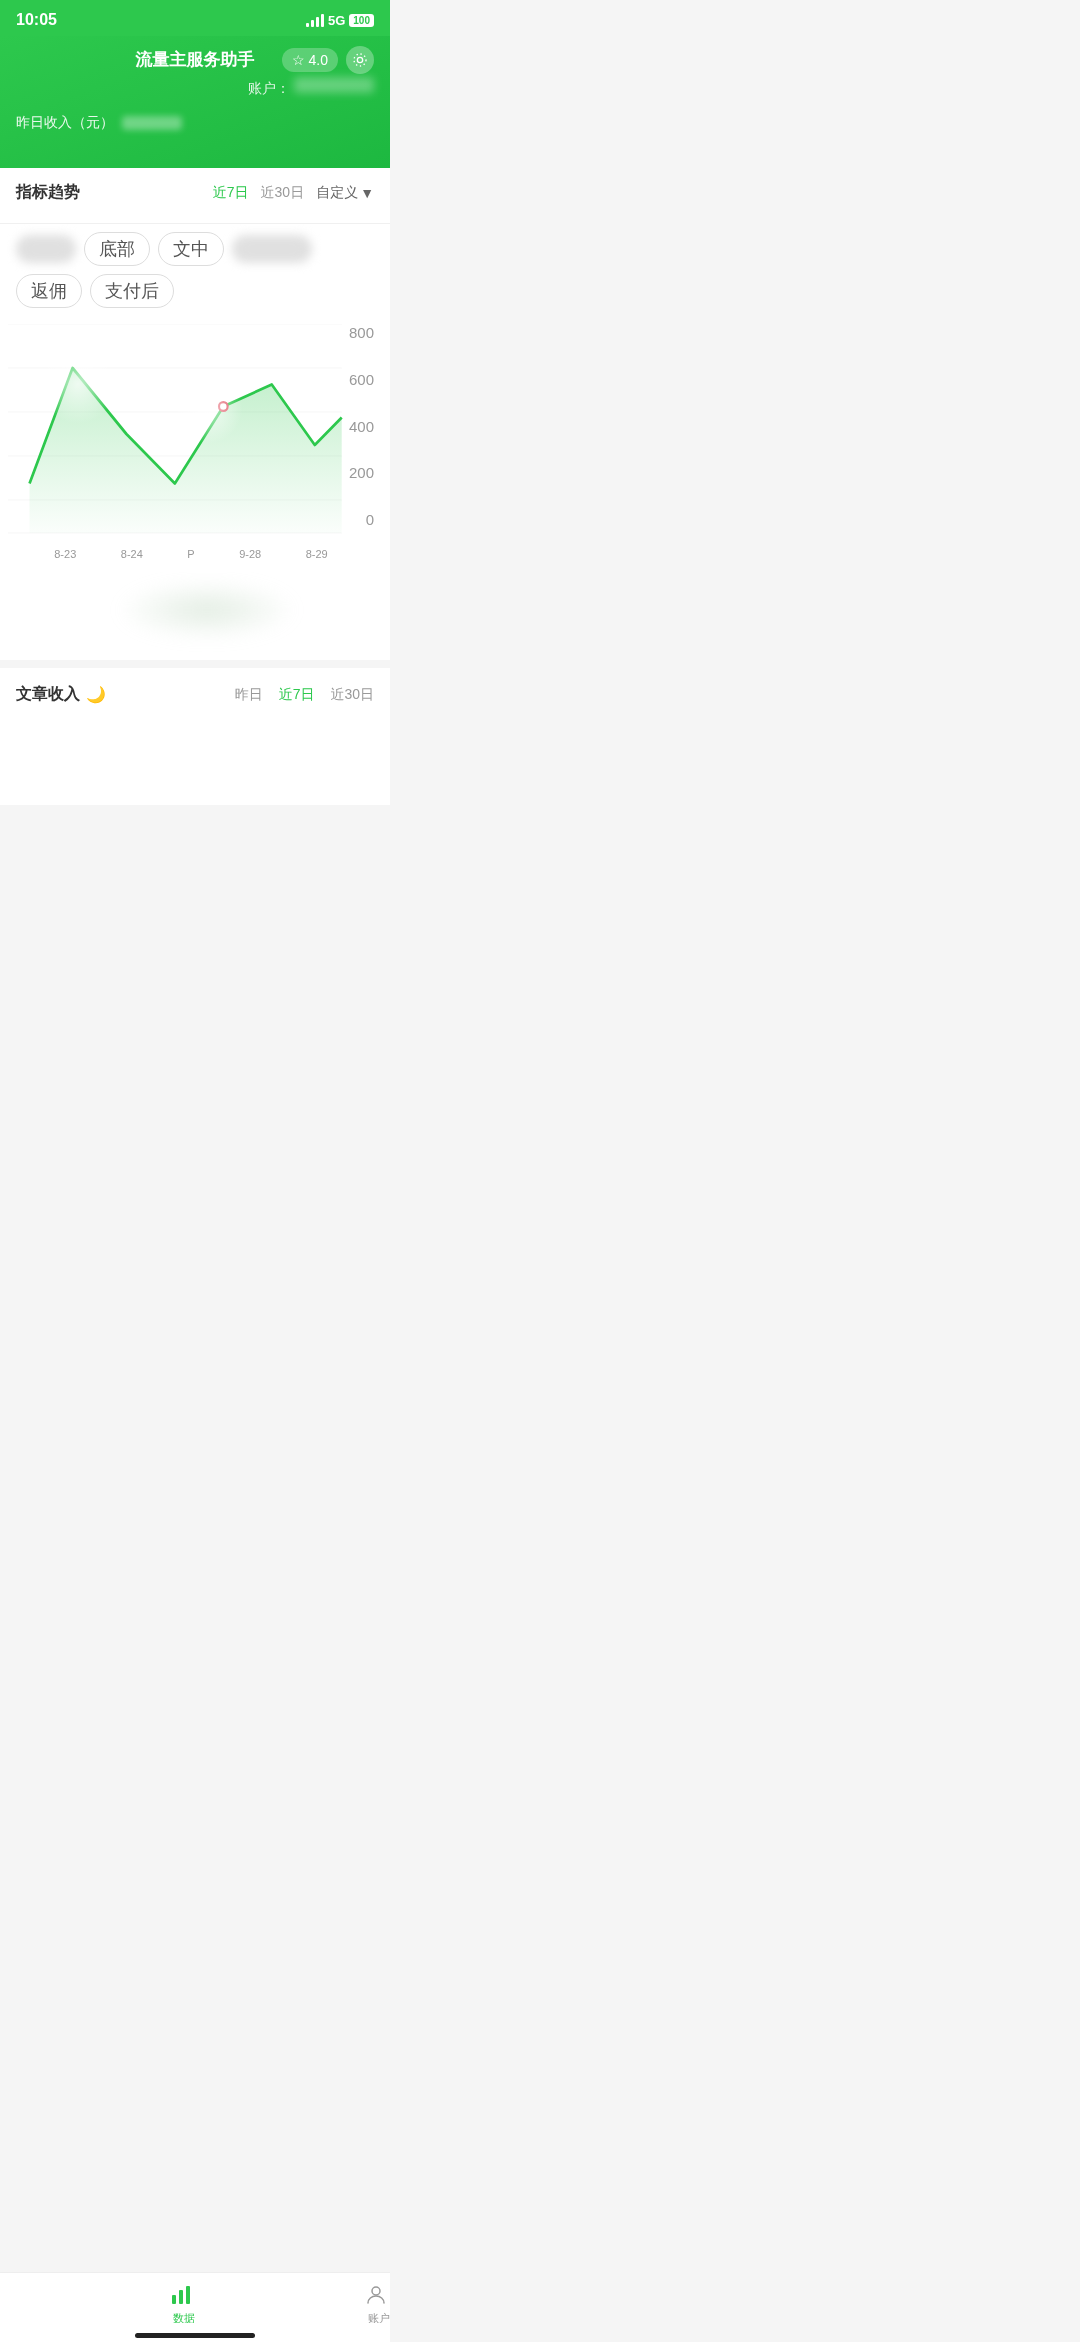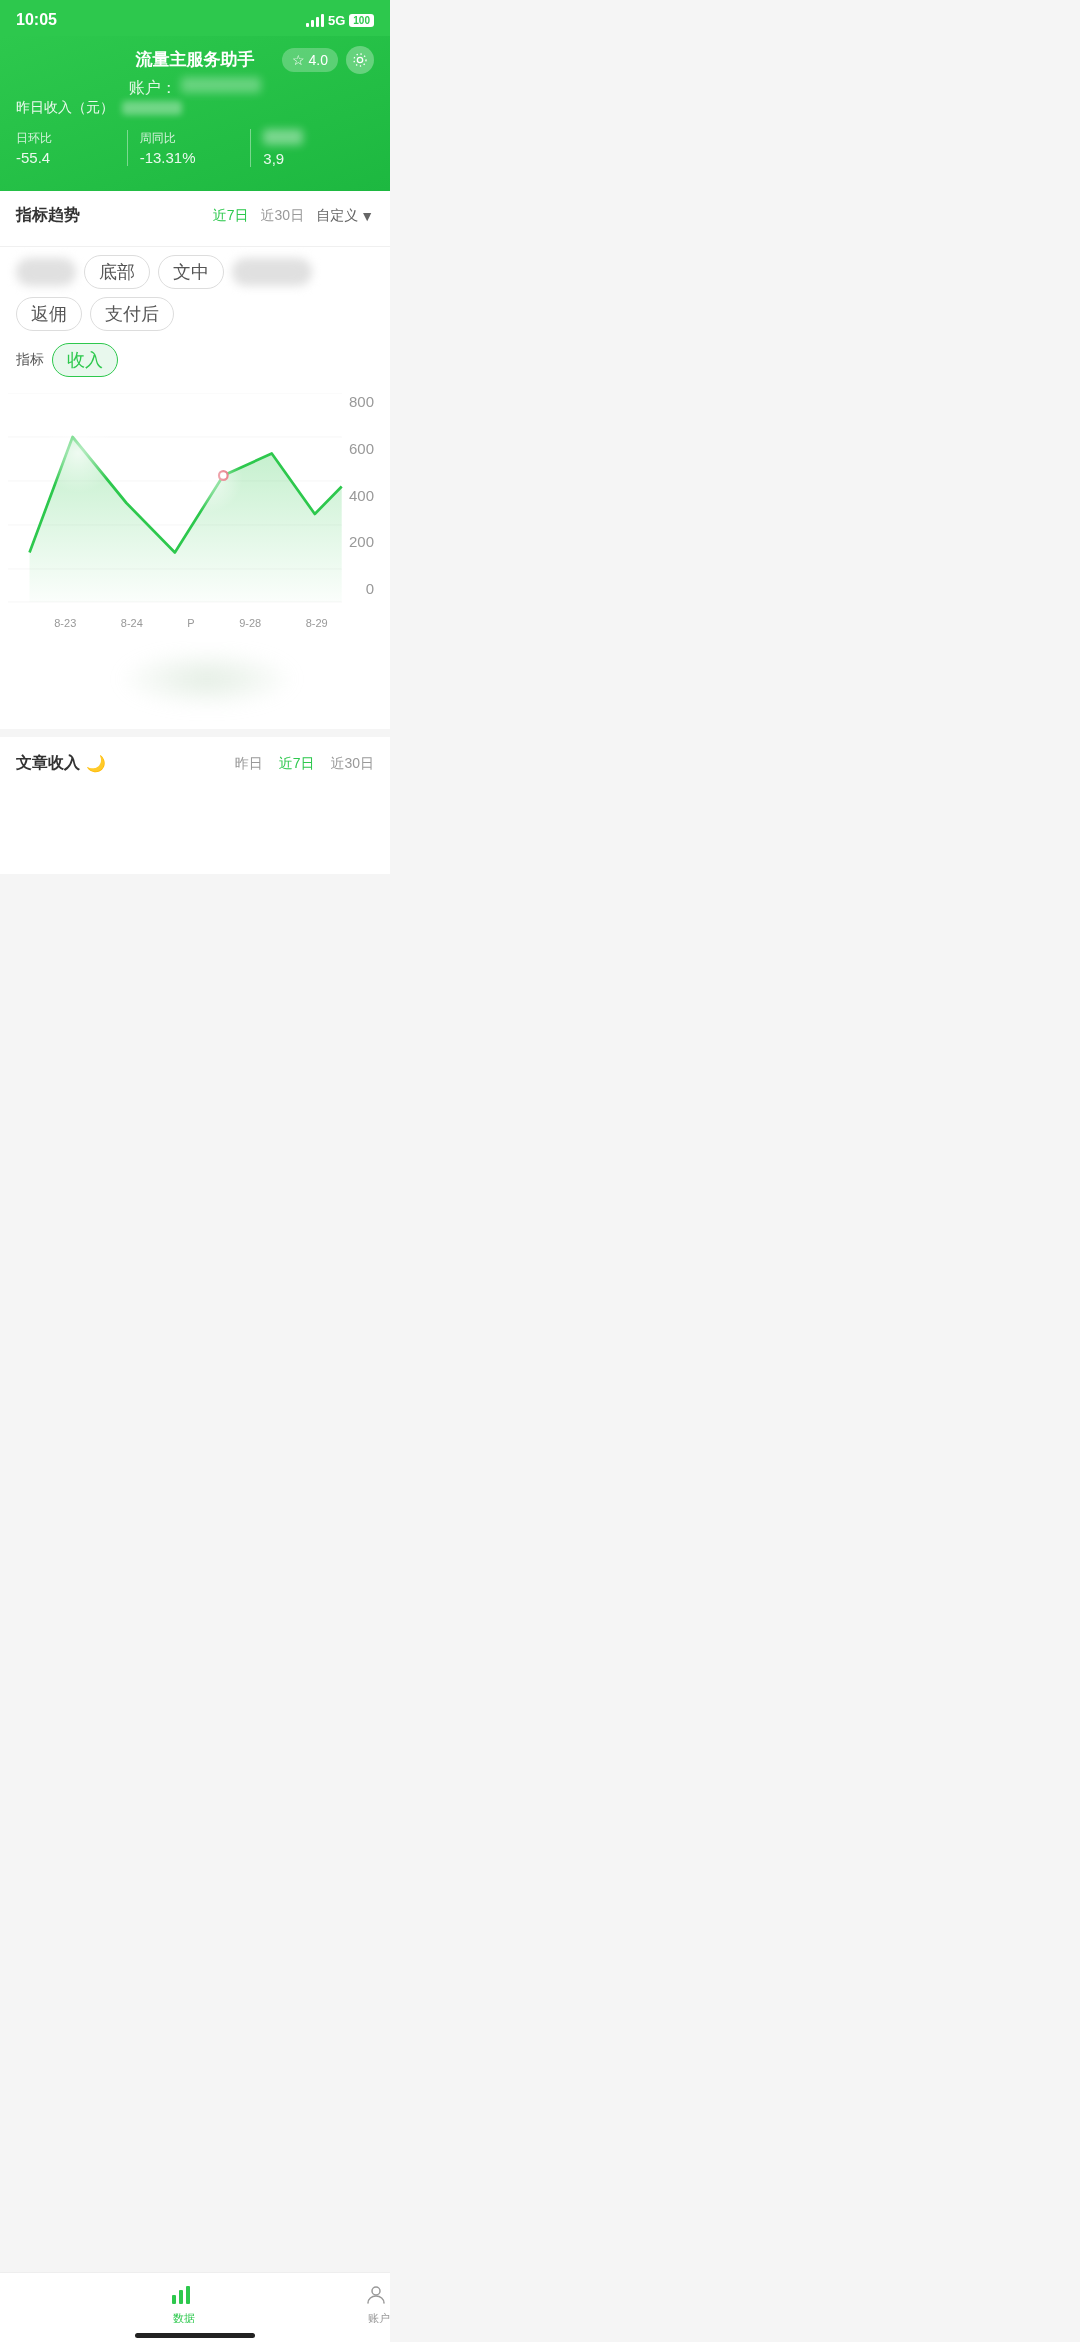--- a/index.html
+++ b/index.html
@@ -96,24 +96,24 @@
     .rating-dot {
       width: 28px;
       height: 28px;
       border-radius: 50%;
       background: rgba(255,255,255,0.3);
       display: flex;
       align-items: center;
       justify-content: center;
     }
     .account-info {
-      text-align: center;
-      font-size: 16px;
+      text-align: right;
+      font-size: 14px;
       color: rgba(255,255,255,0.85);
-      margin-bottom: 0;
+      margin-bottom: 16px;
     }
     .account-blur {
       display: inline-block;
       background: rgba(255,255,255,0.3);
       border-radius: 4px;
       padding: 2px 8px;
       filter: blur(4px);
       min-width: 80px;
       height: 16px;
     }
@@ -456,36 +456,20 @@
     <span class="account-blur"></span>
   </div>
 
   <div class="income-section">
     <div class="income-label">
       <span>昨日收入（元）</span>
       <span class="income-label-blur"></span>
     </div>
   </div>
 
-  <div class="stats-row">
-    <div class="stat-item">
-      <div class="stat-label">日环比</div>
-      <div class="stat-value">-55.4</div>
-    </div>
-    <div class="stat-item">
-      <div class="stat-label">周同比</div>
-      <div class="stat-value">-13.31%</div>
-    </div>
-    <div class="stat-item">
-      <div class="stat-label">
-        <span class="stat-blur"></span>
-      </div>
-      <div class="stat-value">3,9</div>
-    </div>
-  </div>
 </div>
 
 <div class="main-content">
 
   <div class="trend-section">
     <div class="trend-header">
       <span class="trend-title">指标趋势</span>
       <div class="trend-tabs">
         <span class="trend-tab active">近7日</span>
         <span class="trend-tab">近30日</span>
@@ -505,24 +489,20 @@
       <span class="filter-tag">文中</span>
 
       <span class="filter-blur" style="width:80px"></span>
     </div>
     <div class="filter-row">
       <span class="filter-tag">返佣</span>
       <span class="filter-tag">支付后</span>
     </div>
   </div>
 
-  <div class="metric-row">
-    <span class="metric-label">指标</span>
-    <span class="filter-tag active">收入</span>
-  </div>
 
   <div class="chart-section-wrapper">
     <div class="chart-container">
       <div class="chart-area">
 
         <svg class="chart-svg" viewBox="0 0 340 200" preserveAspectRatio="none">
 
           <line x1="0" y1="0" x2="310" y2="0" stroke="#eee" stroke-width="0.5"></line>
           <line x1="0" y1="40" x2="310" y2="40" stroke="#eee" stroke-width="0.5"></line>
           <line x1="0" y1="80" x2="310" y2="80" stroke="#eee" stroke-width="0.5"></line>

